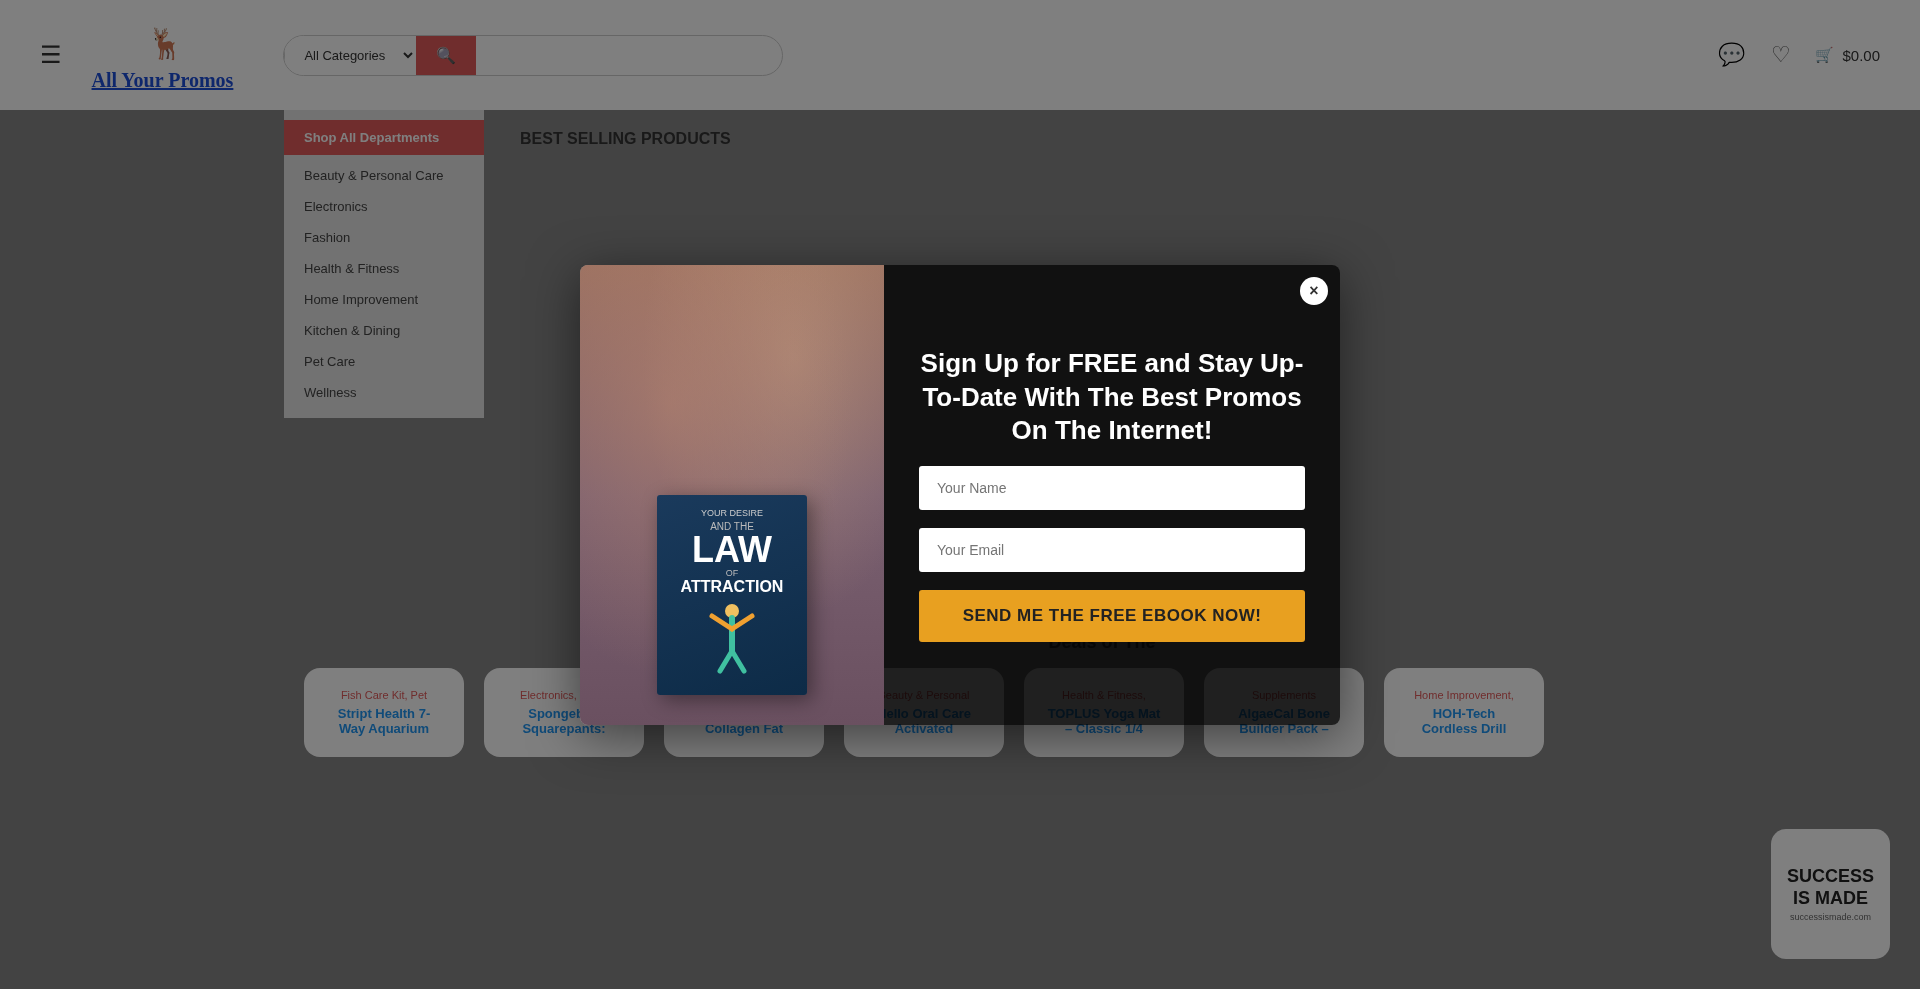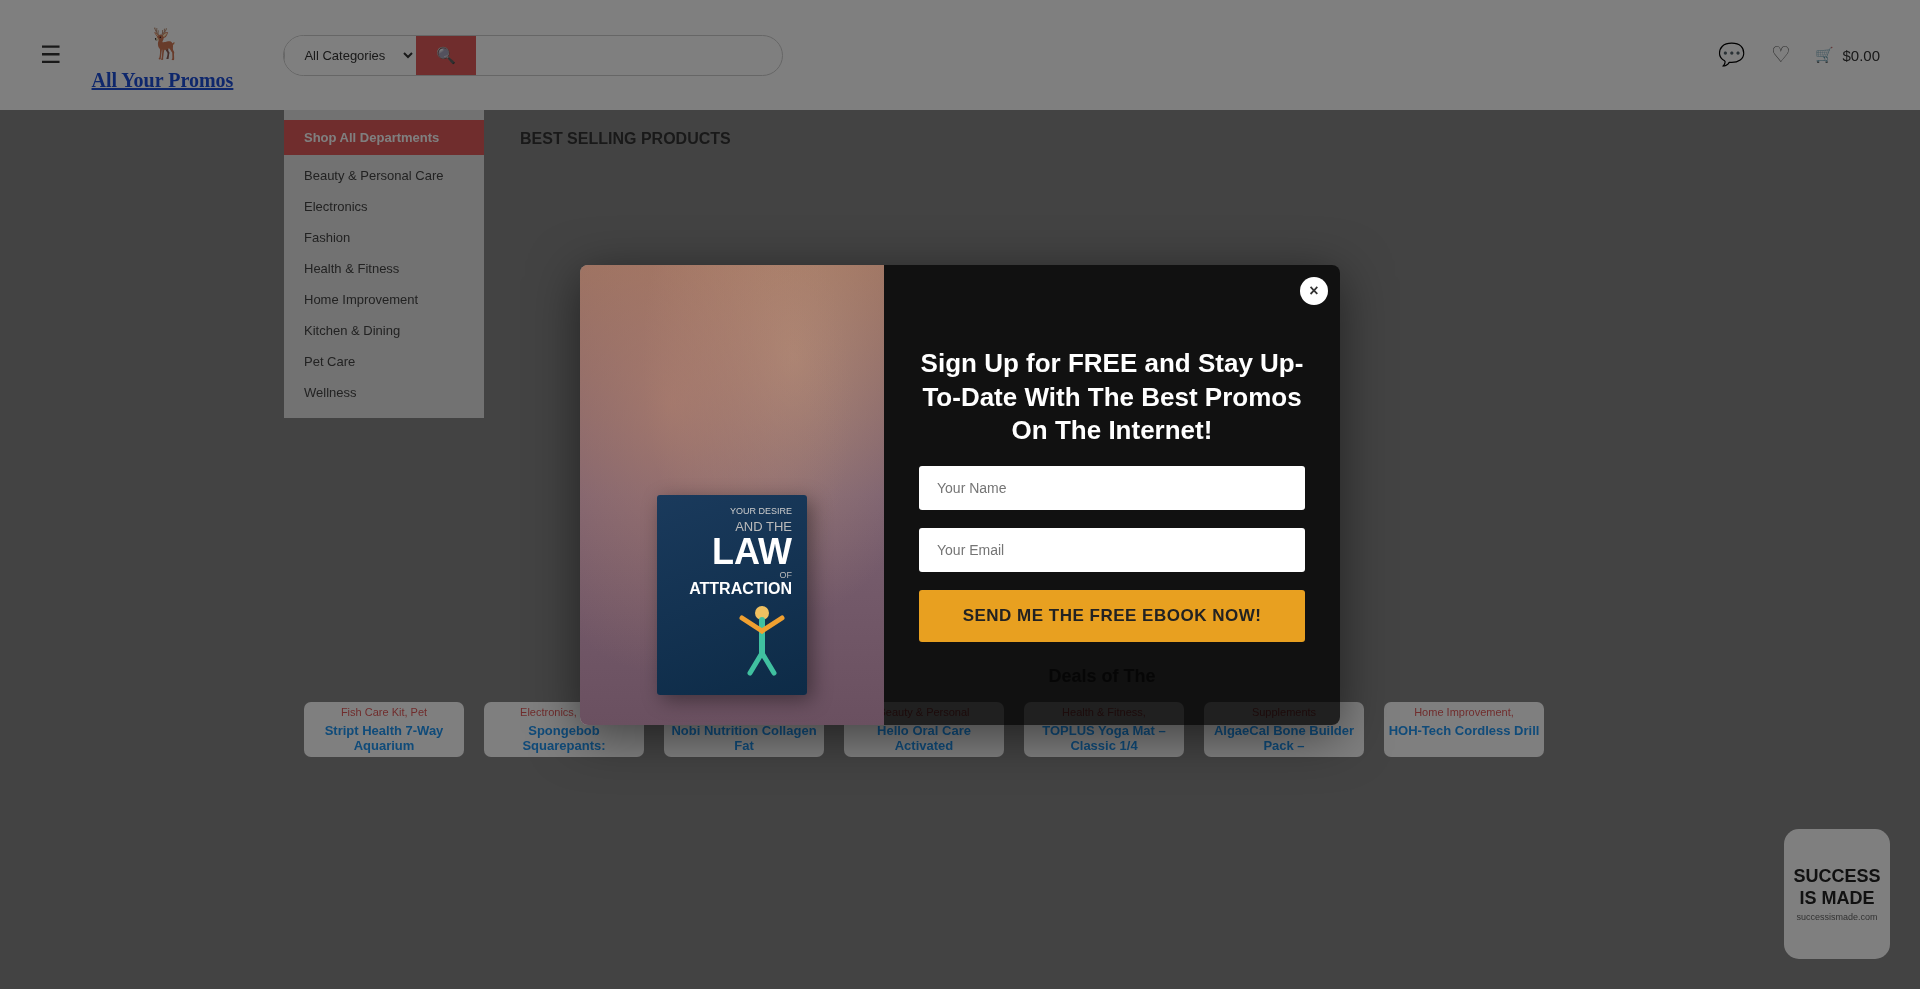--- a/index.html
+++ b/index.html
@@ -54,27 +54,27 @@
     }
     .best-selling-title { font-size: 16px; font-weight: bold; color: #333; margin-bottom: 15px; }
 
     
     .deals-section {
       position: absolute; bottom: 212px; left: 284px; right: 0;
       padding: 20px; z-index: 1; text-align: center;
     }
     .deals-title { font-size: 18px; font-weight: bold; color: #333; margin-bottom: 15px; }
     .deals-grid { display: flex; gap: 20px; }
-    .deal-card { background: #fff; border-radius: 7px; padding: 4px; width: 160px; }
+    .deal-card { background: #fff; border-radius: 16px; padding: 21px; width: 160px; }
     .deal-category { font-size: 11px; color: #e05a5a; margin-bottom: 5px; }
     .deal-name { font-size: 13px; color: #2196F3; font-weight: bold; }
 
     
     .success-badge {
-      position: absolute; bottom: 30px; right: 30px; width: 106px; height: 130px;
+      position: absolute; bottom: 30px; right: 30px; width: 119px; height: 130px;
       background: #fff; border-radius: 15px; display: flex; align-items: center; justify-content: center;
       z-index: 1; padding: 10px;
     }
     .success-badge-text { font-size: 18px; font-weight: 900; color: #222; text-align: center; line-height: 1.2; }
     .success-badge-sub { font-size: 9px; color: #666; text-align: center; margin-top: 3px; }
 
     
     .modal-overlay {
       position: absolute; top: 0; left: 0; width: 100%; height: 100%;
       background: rgba(0,0,0,0.5); z-index: 100;
@@ -93,21 +93,21 @@
     .modal-left {
       width: 40%; position: relative;
       background: linear-gradient(135deg, #888 0%, #aaa 100%);
       overflow: hidden;
     }
     .book-cover {
       position: absolute; bottom: 30px; left: 50%; transform: translateX(-50%);
       width: 150px; height: 200px;
       background: linear-gradient(160deg, #1a3a5c 0%, #0d2b47 100%);
       border-radius: 3px;
-      display: flex; flex-direction: column; align-items: flex-end; justify-content: center;
+      display: flex; flex-direction: column; align-items: center; justify-content: center;
       padding: 15px; box-shadow: 5px 5px 20px rgba(0,0,0,0.4);
     }
     .book-subtitle { font-size: 9px; color: #ccc; text-align: center; margin-bottom: 3px; }
     .book-law { font-size: 36px; color: #fff; font-weight: 900; text-align: center; line-height: 1; text-transform: uppercase; }
     .book-attraction { font-size: 16px; color: #fff; font-weight: bold; text-align: center; text-transform: uppercase; }
     .book-figure {
       width: 60px; height: 80px; margin-top: 5px;
       
       position: relative;
     }
@@ -253,21 +253,21 @@
 <div class="modal-overlay">
   <div class="modal">
 
     <div class="modal-close">×</div>
 
     <div class="modal-left">
       <div class="people-bg"></div>
 
       <div class="book-cover">
         <div class="book-subtitle">YOUR DESIRE</div>
-        <div style="font-size:13px; color:#bbb; text-align:center;">AND THE</div>
+        <div style="font-size:10px; color:#bbb; text-align:center;">AND THE</div>
         <div class="book-law">LAW</div>
         <div style="font-size:9px; color:#bbb; text-align:center;">OF</div>
         <div class="book-attraction">ATTRACTION</div>
 
         <div class="book-figure">
           <svg viewBox="0 0 60 80" xmlns="http://www.w3.org/2000/svg">
 
             <circle cx="30" cy="10" r="7" fill="#f0c060"></circle>
             <line x1="30" y1="17" x2="30" y2="50" stroke="#40c0a0" stroke-width="6" stroke-linecap="round"></line>
             <line x1="30" y1="28" x2="10" y2="15" stroke="#f0a030" stroke-width="5" stroke-linecap="round"></line>

